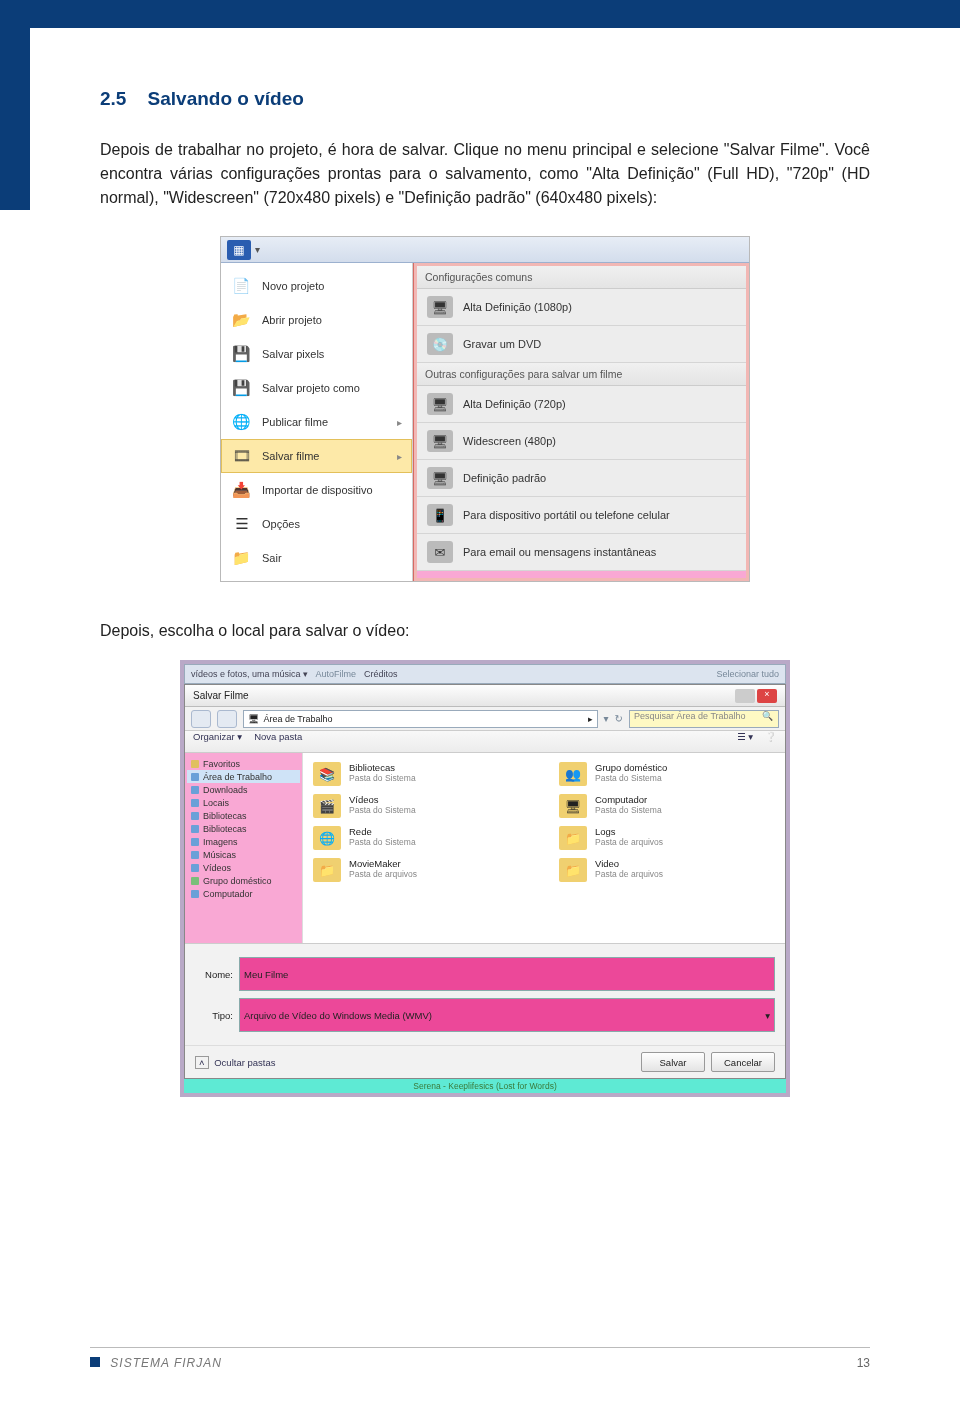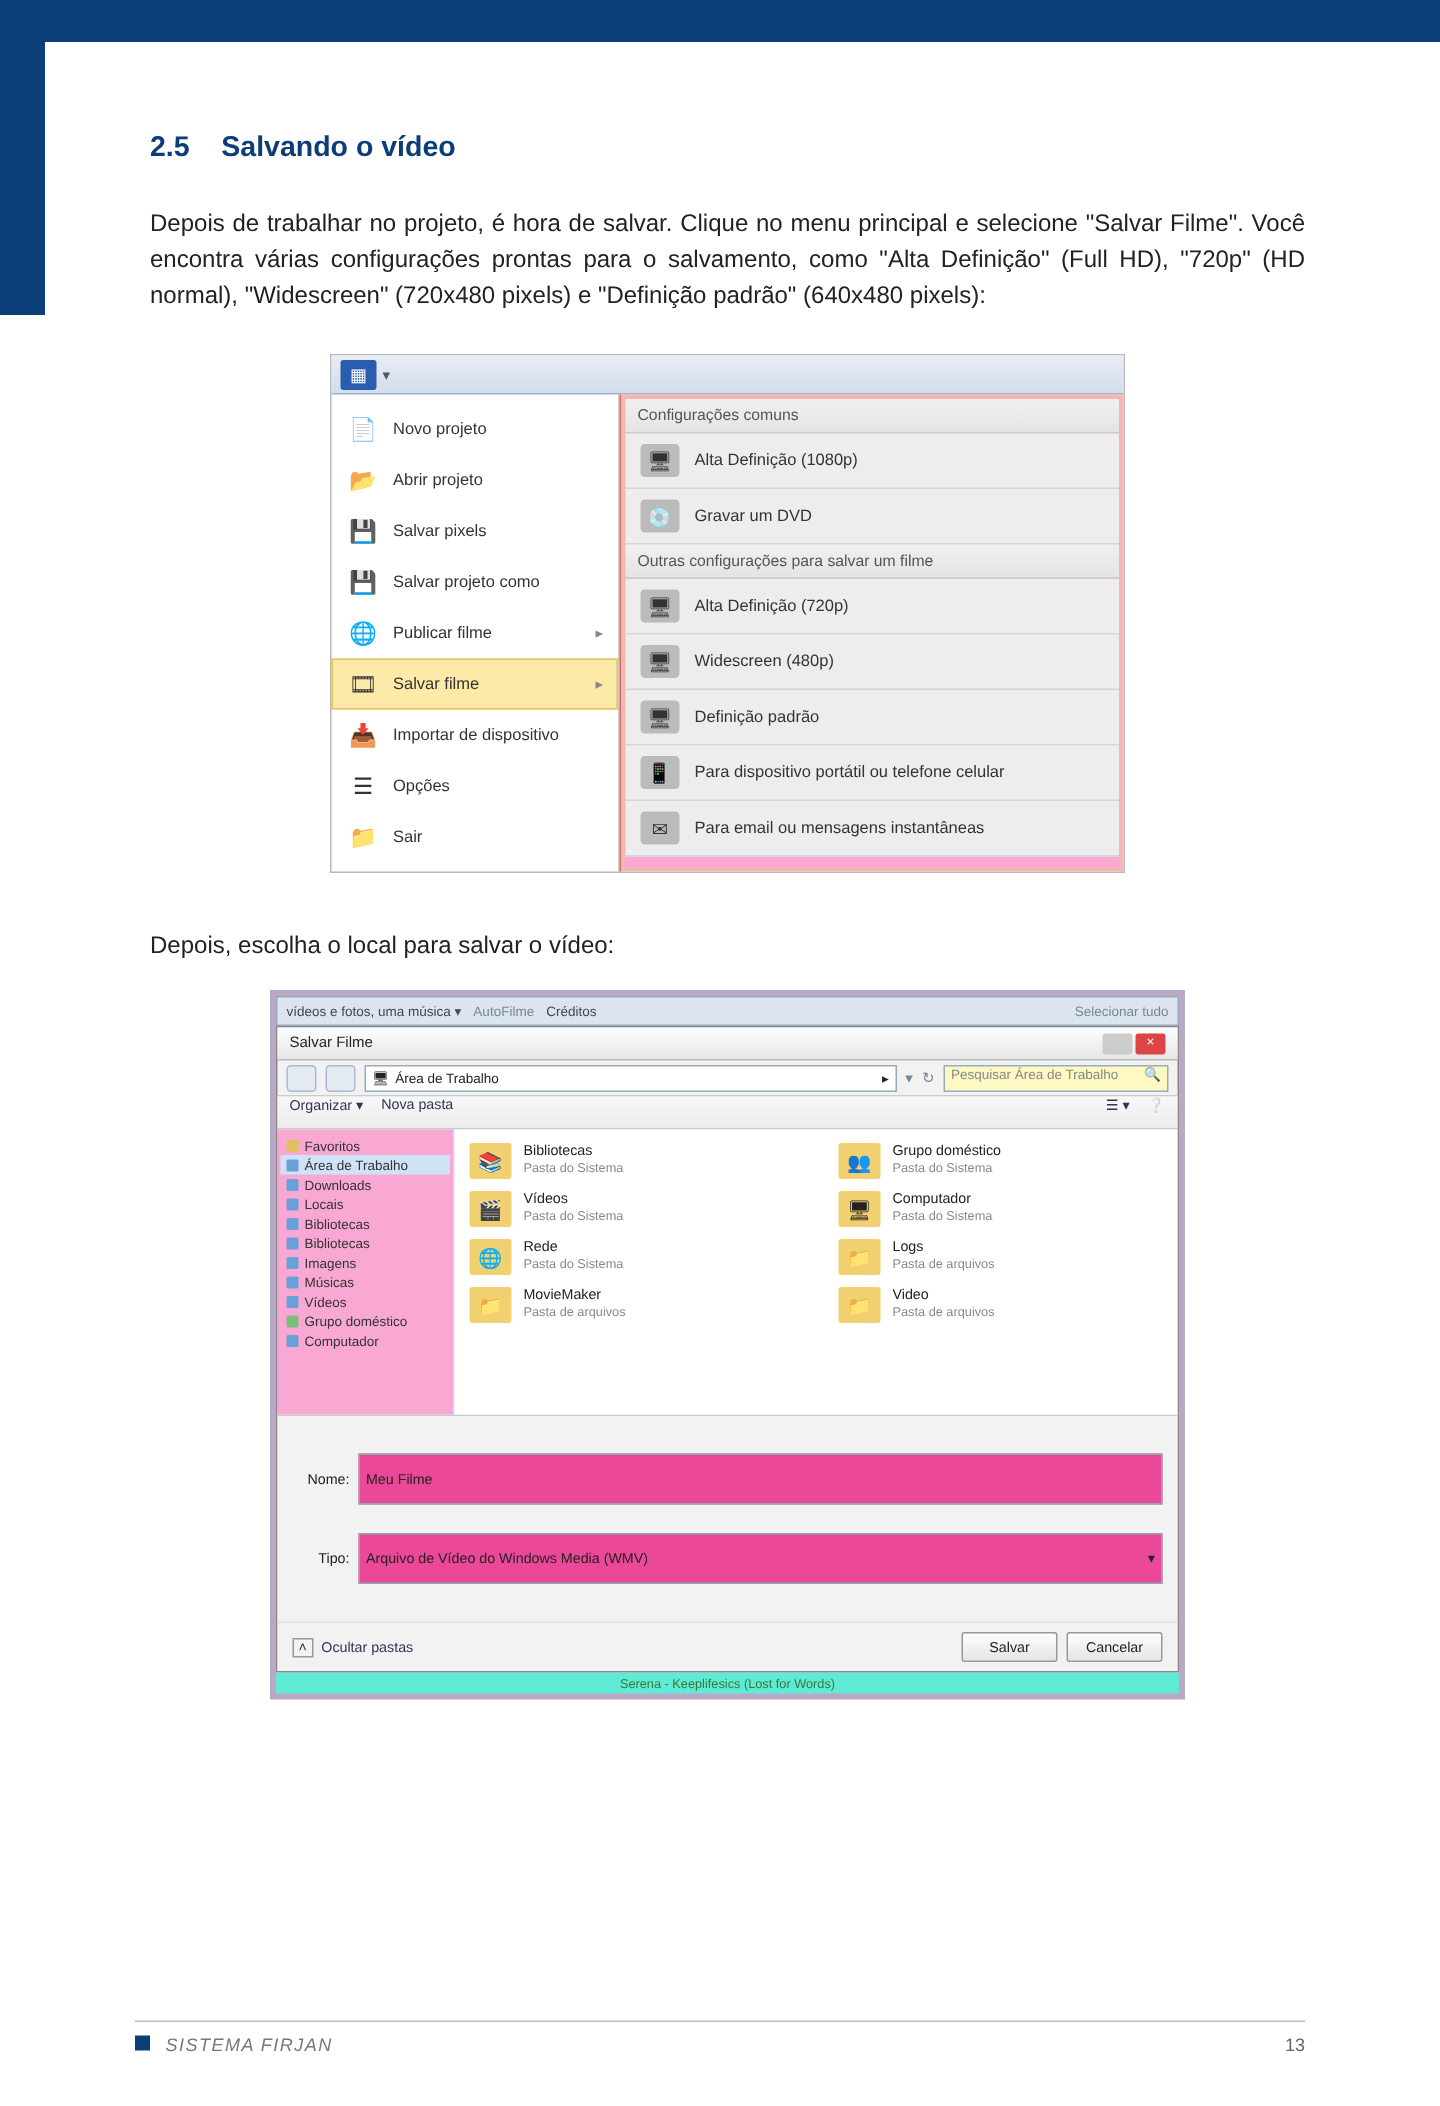--- a/index.html
+++ b/index.html
@@ -139,21 +139,21 @@
   .sd-files {
     flex:1; background:#fff; padding:6px 10px;
     display:grid; grid-template-columns:1fr 1fr; gap:2px 30px;
     align-content:start;
   }
   .sd-file { display:flex; gap:8px; padding:3px 0; }
   .sd-fico { width:28px;height:24px; background:#f0d070; border-radius:2px; display:flex;align-items:center;justify-content:center;font-size:13px;}
   .sd-fname { font-size:9.5px; color:#222; }
   .sd-fsub { font-size:8.5px; color:#888; }
   .sd-fields { padding:6px 10px; background:#f2f2f2; border-top:1px solid #ccc;}
-  .sd-row { display:flex; align-items:center; gap:6px; margin:19px 0; }
+  .sd-row { display:flex; align-items:center; gap:6px; margin:7px 0; }
   .sd-row label { width:38px; text-align:right; font-size:9.5px;}
   .sd-inp { flex:1; height:18px; background:#ec4899; border:1px solid #8aa; font-size:9.5px; padding:16px 4px; display:flex;align-items:center;}
   .sd-bottom { display:flex; justify-content:space-between; align-items:center; padding:6px 10px; background:#f2f2f2; border-top:1px solid #ddd;}
   .sd-btn { width:64px;height:20px;background:linear-gradient(#fefefe,#e4e4e4);border:1px solid #999;border-radius:2px;font-size:9.5px;display:flex;align-items:center;justify-content:center;}
   .sd-green { font-size:8.5px; color:#3a7a3a; text-align:center; padding:2px; background:#5eead4;}
 
   
   .footer {
     position:absolute; bottom:34px; left:90px; right:90px;
     border-top:1px solid #bbb;

